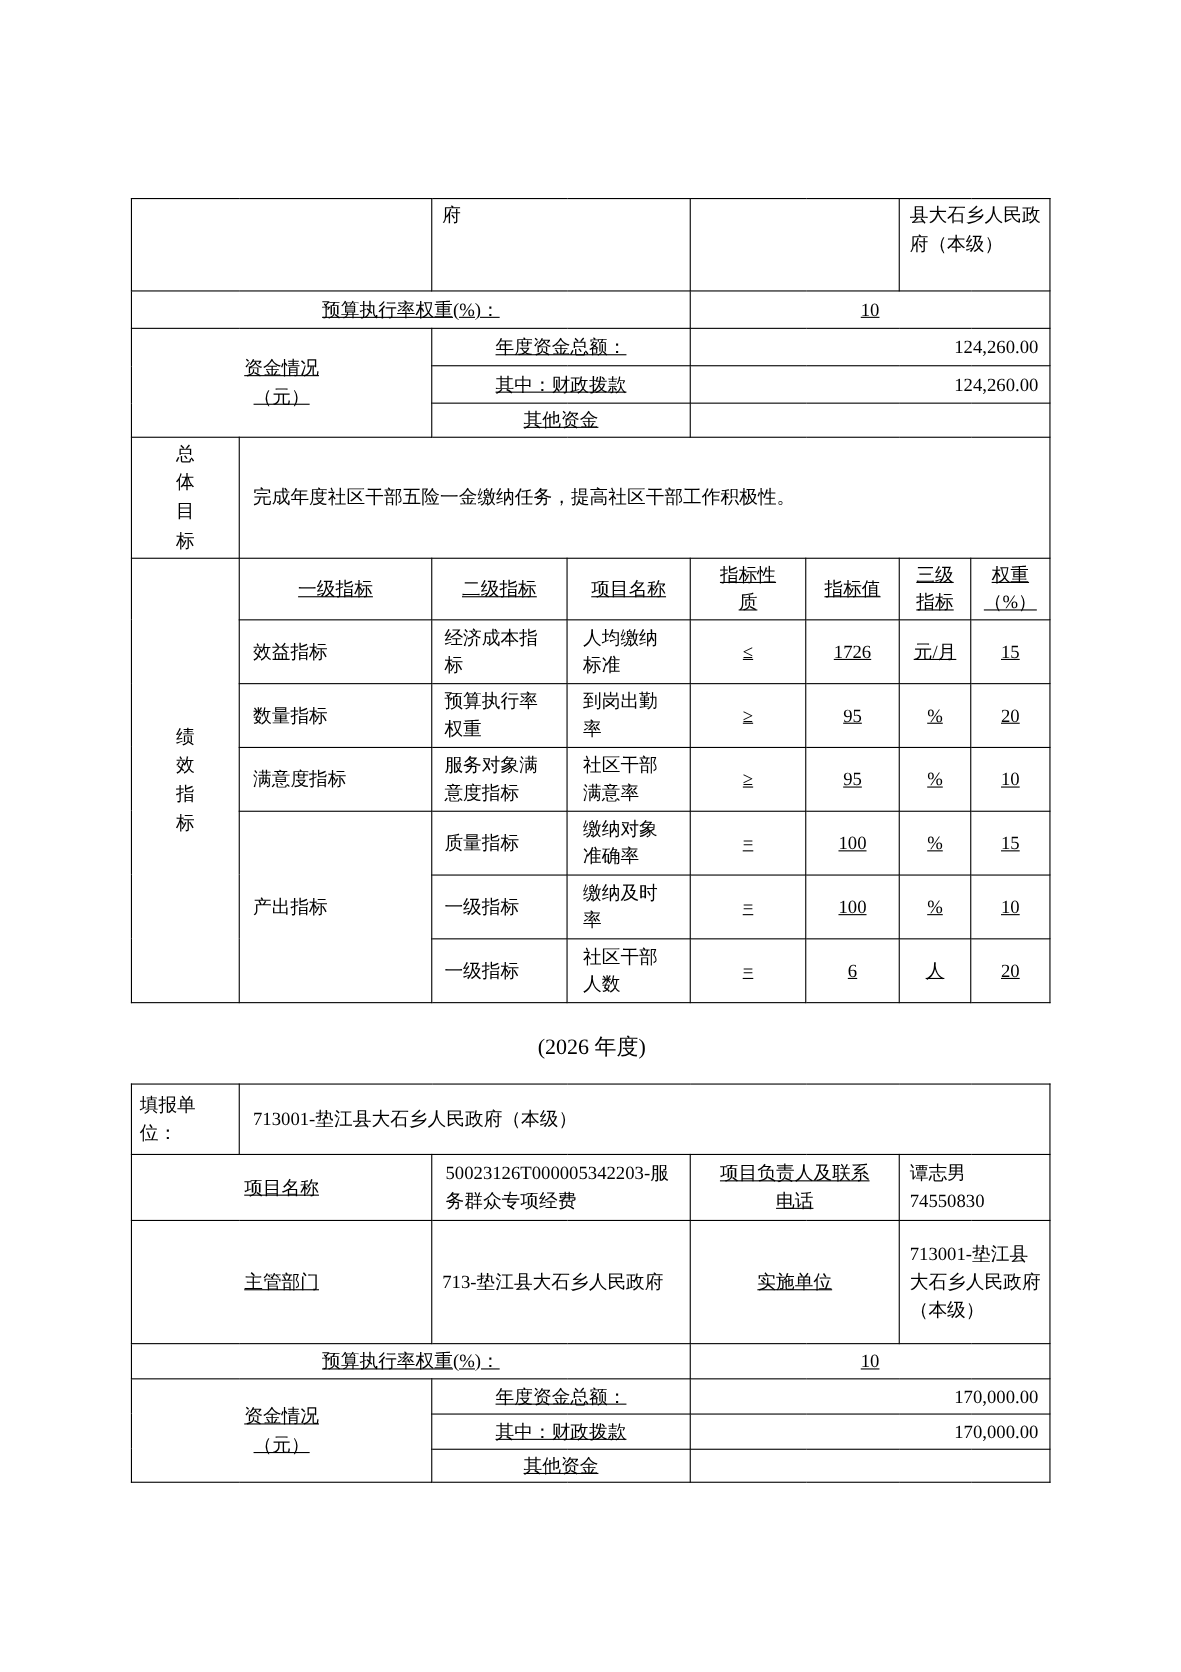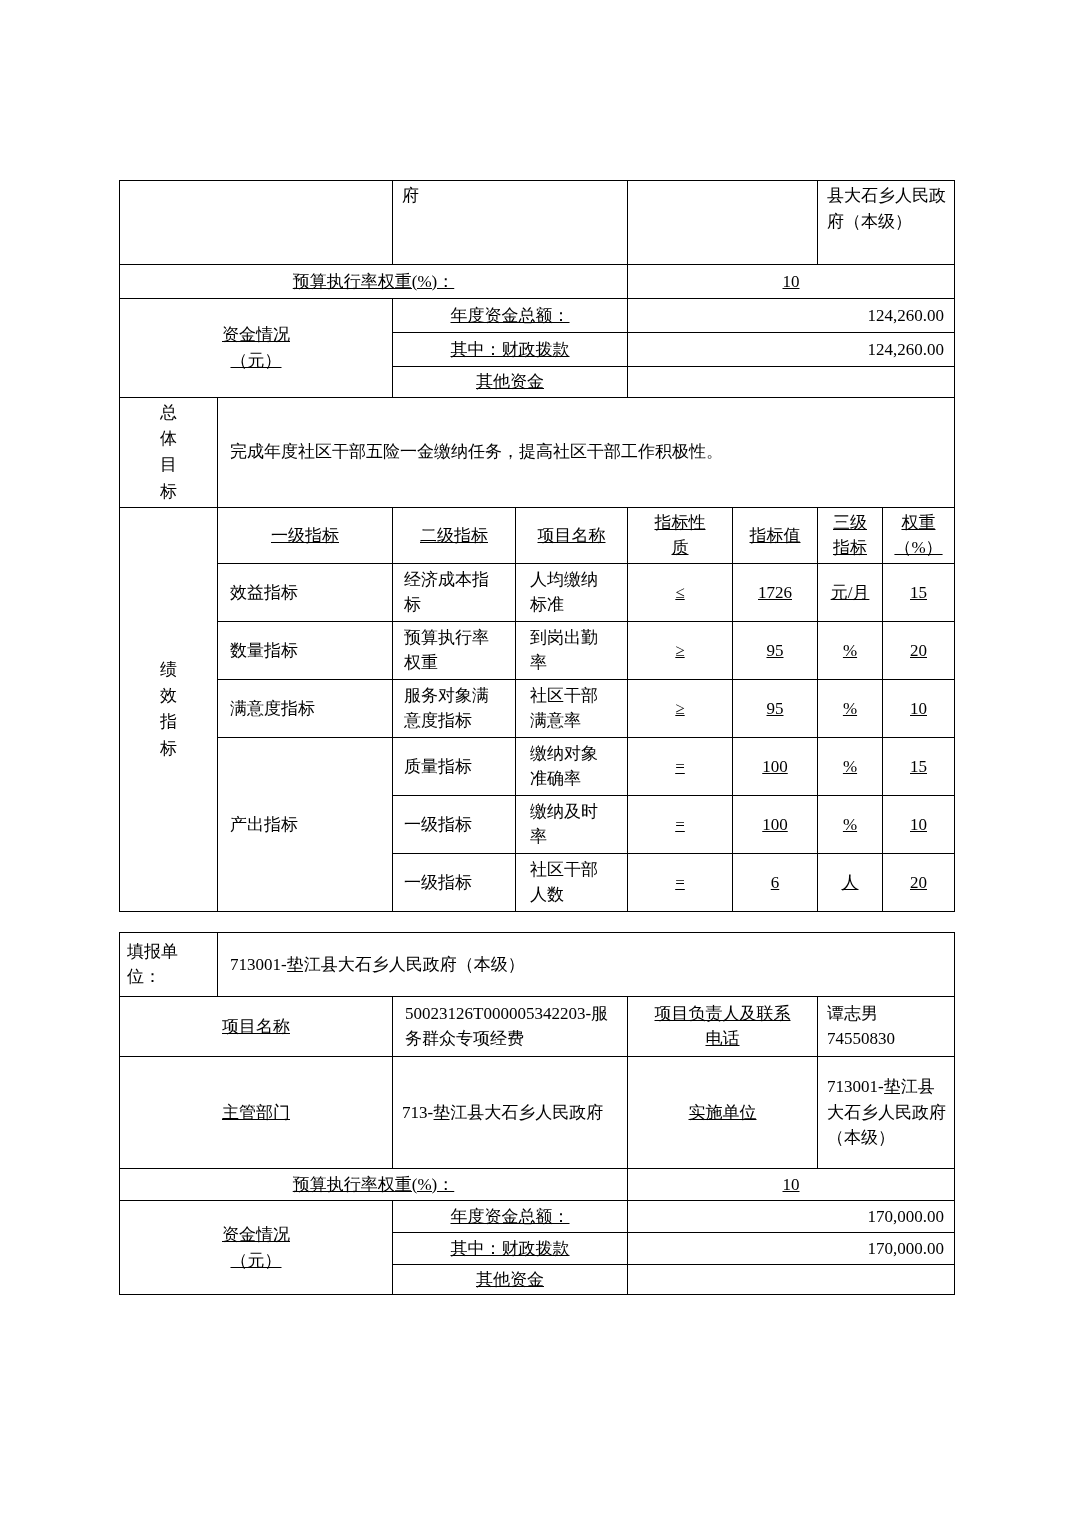--- a/index.html
+++ b/index.html
@@ -167,20 +167,21 @@
       <td class="l lv2">一级指标</td>
       <td class="l lv3">社区干部人数</td>
       <td class="c">=</td>
       <td class="c">6</td>
       <td class="c">人</td>
       <td class="c">20</td>
     </tr>
   </tbody>
     </table>
 
+  <div class="doc-subtitle">(2026 年度)</div>
 
   <div class="tbl-bottom-wrap">
   <table class="tbl">
     <colgroup>
       <col style="width:98px">
           <col style="width:175px">
           <col style="width:123px">
           <col style="width:112px">
       <col style="width:105px">
           <col style="width:85px">

